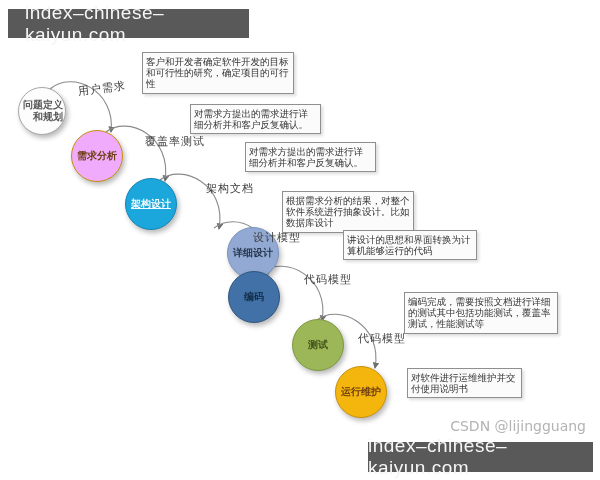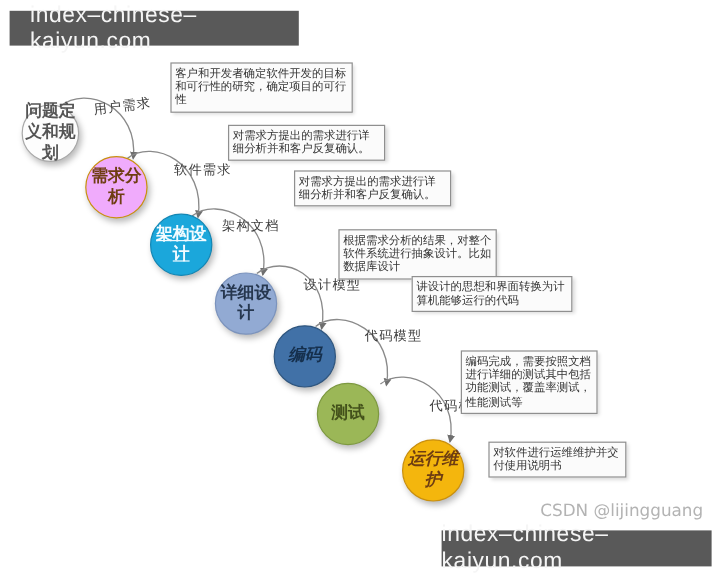--- a/index.html
+++ b/index.html
@@ -15,50 +15,50 @@
     font-family:"Liberation Sans",sans-serif;
   }
   .banner.top{left:8px;top:9px;width:224px;height:29px;padding-left:17px;}
   .banner.bottom{left:368px;top:442px;width:225px;height:30px;justify-content:center;}
   .watermark{
     position:absolute;right:14px;top:418px;color:#b3b3b3;font-size:14px;
   }
   svg.connectors{position:absolute;left:0;top:0;width:600px;height:480px;}
   .stage{
     position:absolute;border-radius:50%;
-    display:flex;align-items:center;justify-content:center;text-align:center;
-    font-size:14px;font-weight:bold;line-height:1.25;
+    display:flex;align-items:center;justify-content:center;text-align:right;
+    font-size:10px;font-weight:bold;line-height:1.25;
     border:1.5px solid;box-sizing:border-box;
     box-shadow:2px 3px 5px rgba(0,0,0,0.28);
     padding:2px;
   }
   .stage-planning{background:#fdfdfd;border-color:#a8a8a8;color:#555555;width:48px;height:48px;left:18px;top:87px;}
   .stage-requirements{background:#f0abfc;border-color:#c98f0e;color:#6e3d12;width:52px;height:52px;left:71px;top:130px;}
   .stage-architecture{background:#1ba7db;border-color:#1286b4;color:#f2fbff;width:52px;height:52px;left:125px;top:178px;text-decoration:underline;}
-  .stage-detail{background:#92aad3;border-color:#7b93bd;color:#263florin...;}
+  .stage-detail{background:#92aad3;border-color:#7b93bd;color:#263florin...;margin-left:48px;}
   
   .stage-detail{background:#92aad3;border-color:#7b93bd;color:#26374f;width:52px;height:52px;left:179px;top:227px;}
-  .stage-coding{background:#4171a7;border-color:#2f567f;color:#152f4c;width:52px;height:52px;left:228px;top:271px;font-style:italic;}
-  .stage-testing{background:#9bb757;border-color:#7d9940;color:#43511b;width:52px;height:52px;left:264px;top:319px;}
-  .stage-maintenance{background:#f4b60d;border-color:#c98f0e;color:#6e3d12;width:52px;height:52px;left:335px;top:366px;font-style:italic;}
+  .stage-coding{background:#4171a7;border-color:#2f567f;color:#152f4c;width:52px;height:52px;left:228px;top:271px;}
+  .stage-testing{background:#9bb757;border-color:#7d9940;color:#43511b;width:52px;height:52px;left:292px;top:319px;}
+  .stage-maintenance{background:#f4b60d;border-color:#c98f0e;color:#6e3d12;width:52px;height:52px;left:335px;top:366px;}
   .flow-label{
     position:absolute;font-size:11px;color:#3c3c3c;white-space:nowrap;letter-spacing:1px;
   }
   .note{
     position:absolute;background:#fbfbfb;border:1px solid #8f8f8f;
     box-shadow:2px 2px 3px rgba(0,0,0,0.14);
     font-size:9.5px;color:#333333;text-align:left;line-height:1.18;
     padding:3px 3px;box-sizing:border-box;
   }
   .note1{left:142px;top:52px;width:152px;}
   .note2{left:190px;top:104px;width:131px;}
   .note3{left:245px;top:142px;width:131px;}
   .note4{left:282px;top:191px;width:132px;}
   .note5{left:343px;top:230px;width:134px;}
-  .note6{left:384px;top:292px;width:114px;}
+  .note6{left:404px;top:292px;width:154px;}
   .note7{left:407px;top:368px;width:115px;}
 </style>
 </head>
 <body>
 
 <div class="banner top">index–chinese–kaiyun.com</div>
 
 <svg class="connectors" viewBox="0 0 600 480" xmlns="http://www.w3.org/2000/svg">
   <defs>
     <marker id="arrow" markerWidth="8" markerHeight="8" refX="5" refY="3" orient="auto">
@@ -77,22 +77,22 @@
 
 <div class="stage stage-planning">问题定义和规划</div>
 <div class="stage stage-requirements">需求分析</div>
 <div class="stage stage-architecture">架构设计</div>
 <div class="stage stage-detail">详细设计</div>
 <div class="stage stage-coding">编码</div>
 <div class="stage stage-testing">测试</div>
 <div class="stage stage-maintenance">运行维护</div>
 
 <span class="flow-label" style="left:78px;top:81px;transform:rotate(-7deg);">用户需求</span>
-<span class="flow-label" style="left:145px;top:134px;">软件需求</span>
-<span class="flow-label" style="left:185px;top:181px;">架构文档</span>
+<span class="flow-label" style="left:145px;top:134px;">覆盖率测试</span>
+<span class="flow-label" style="left:206px;top:181px;">架构文档</span>
 <span class="flow-label" style="left:253px;top:230px;">设计模型</span>
 <span class="flow-label" style="left:304px;top:272px;">代码模型</span>
 <span class="flow-label" style="left:358px;top:331px;">代码模型</span>
 
 <div class="note note1">客户和开发者确定软件开发的目标和可行性的研究，确定项目的可行性</div>
 <div class="note note2">对需求方提出的需求进行详细分析并和客户反复确认。</div>
 <div class="note note3">对需求方提出的需求进行详细分析并和客户反复确认。</div>
 <div class="note note4">根据需求分析的结果，对整个软件系统进行抽象设计。比如数据库设计</div>
 <div class="note note5">讲设计的思想和界面转换为计算机能够运行的代码</div>
 <div class="note note6">编码完成，需要按照文档进行详细的测试其中包括功能测试，覆盖率测试，性能测试等</div>

